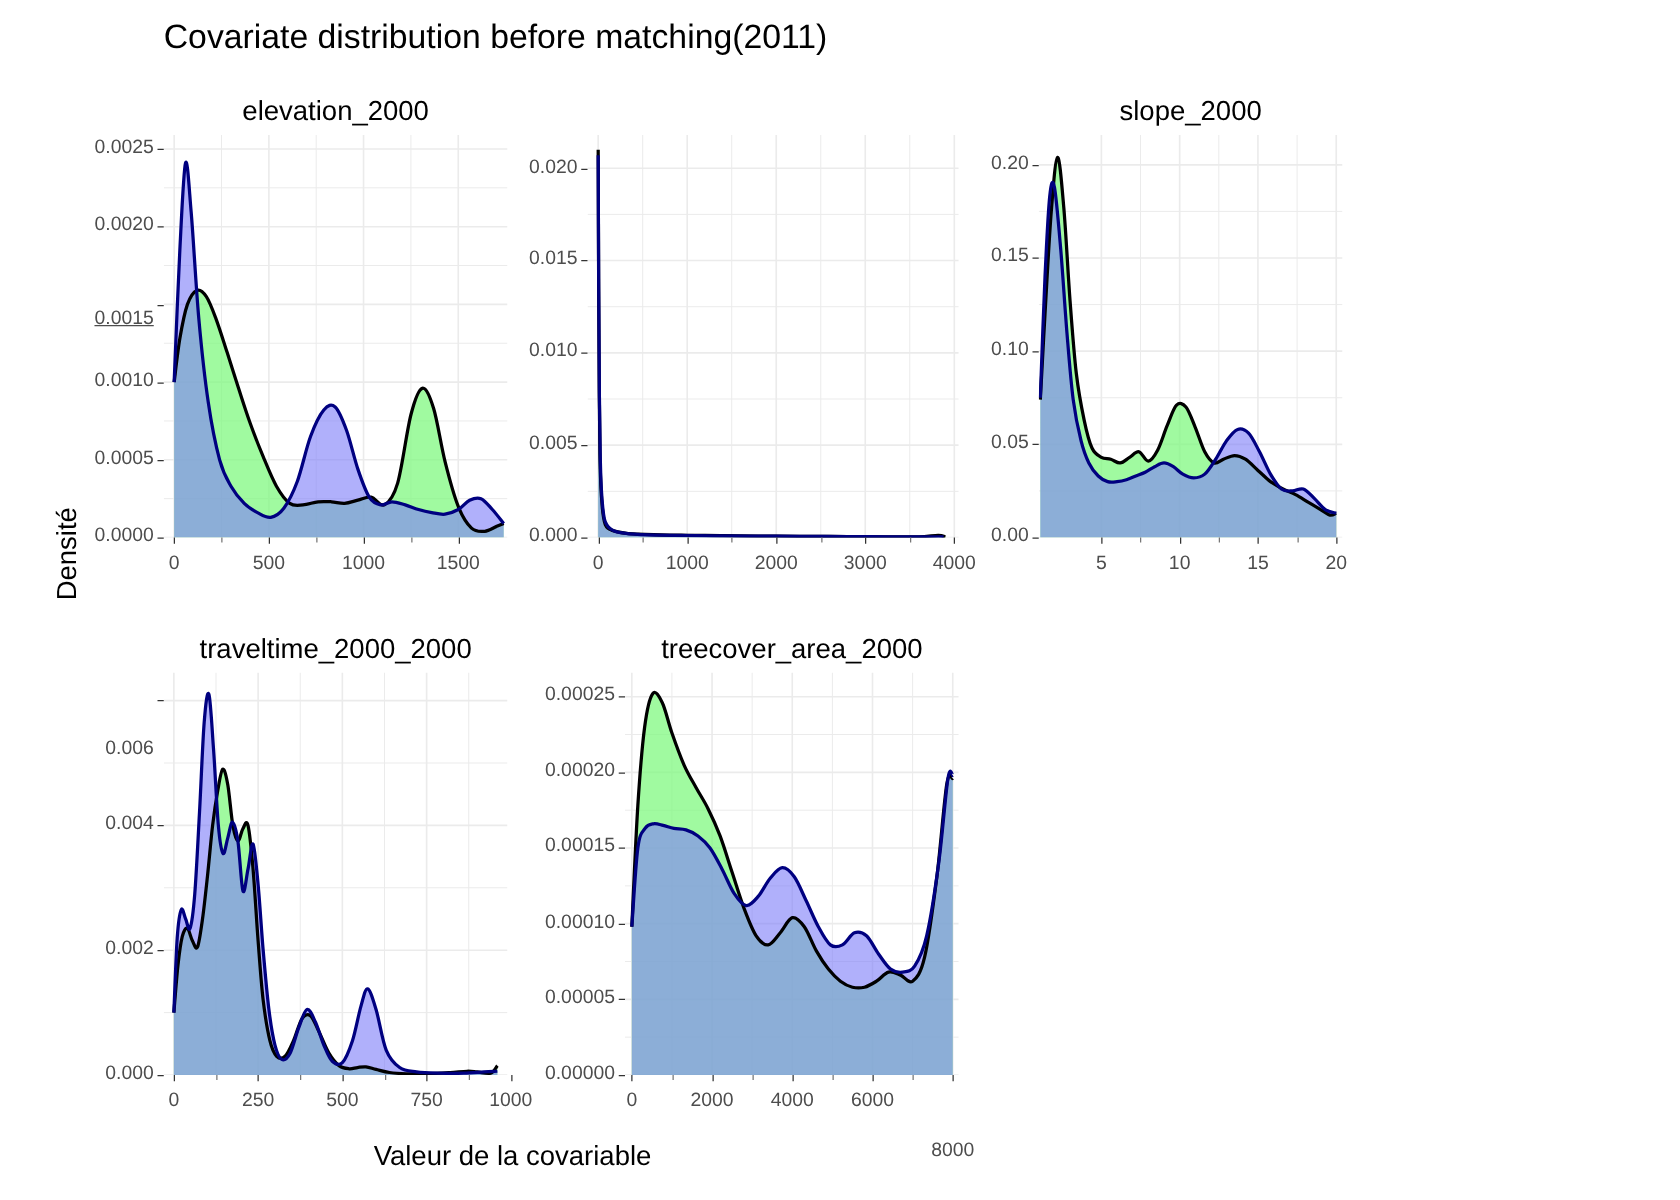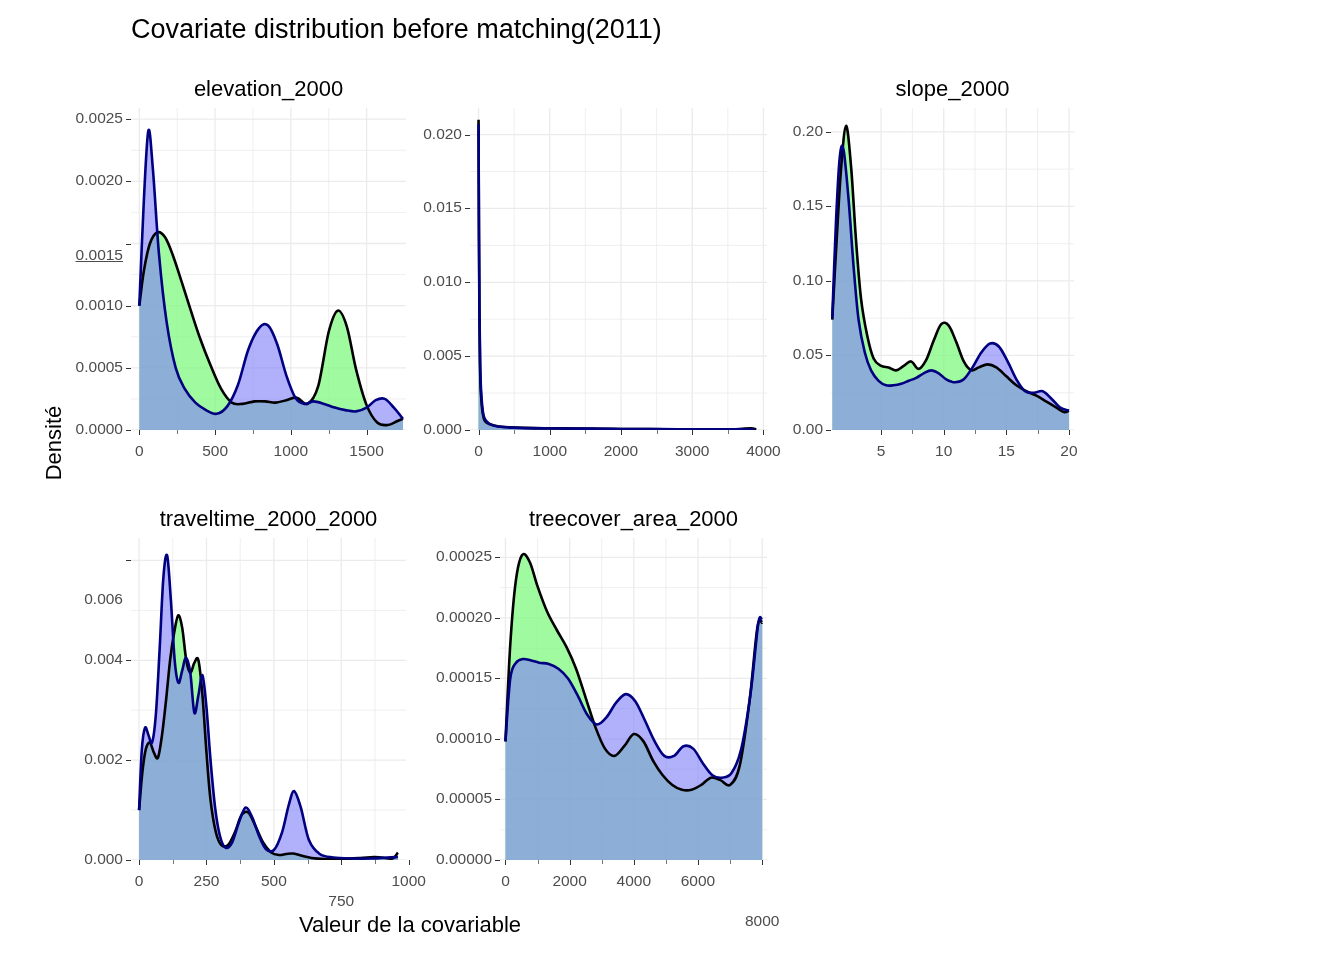--- a/index.html
+++ b/index.html
@@ -277,21 +277,21 @@
     <div style="position: absolute; background: rgb(51, 51, 51); height: 1px; width: 5px; left: 126px; top: 560.465px;"></div>
     <div class="axis-label xtick" style="width: 120px; left: 79.0882px; top: 872px;">0</div>
     <div style="position: absolute; background: rgb(51, 51, 51); width: 1px; height: 5px; left: 139.088px; top: 860px;"></div>
     <div style="position: absolute; background: rgb(119, 119, 119); width: 1px; height: 4px; left: 172.789px; top: 860px;"></div>
     <div class="axis-label xtick" style="width: 120px; left: 146.49px; top: 872px;">250</div>
     <div style="position: absolute; background: rgb(51, 51, 51); width: 1px; height: 5px; left: 206.49px; top: 860px;"></div>
     <div style="position: absolute; background: rgb(119, 119, 119); width: 1px; height: 4px; left: 240.191px; top: 860px;"></div>
     <div class="axis-label xtick" style="width: 120px; left: 213.892px; top: 872px;">500</div>
     <div style="position: absolute; background: rgb(51, 51, 51); width: 1px; height: 5px; left: 273.892px; top: 860px;"></div>
     <div style="position: absolute; background: rgb(119, 119, 119); width: 1px; height: 4px; left: 307.593px; top: 860px;"></div>
-    <div class="axis-label xtick" style="width: 120px; left: 281.294px; top: 872px; margin-top: 20px;">750</div>
+    <div class="axis-label xtick" style="width: 120px; left: 281.294px; top: 872px;">750</div>
     <div style="position: absolute; background: rgb(51, 51, 51); width: 1px; height: 5px; left: 341.294px; top: 860px;"></div>
     <div style="position: absolute; background: rgb(119, 119, 119); width: 1px; height: 4px; left: 374.995px; top: 860px;"></div>
     <div class="axis-label xtick" style="width: 120px; left: 348.696px; top: 872px;">1000</div>
     <div style="position: absolute; background: rgb(51, 51, 51); width: 1px; height: 5px; left: 408.696px; top: 860px;"></div>
     <div class="facet-strip" style="left: 500px; top: 506px; width: 267px;">treecover_area_2000</div>
     <div class="axis-label ytick" style="width: 100px; left: 392px; top: 850px;">0.00000</div>
     <div style="position: absolute; background: rgb(51, 51, 51); height: 1px; width: 5px; left: 495px; top: 860px;"></div>
     <div class="axis-label ytick" style="width: 100px; left: 392px; top: 789.474px;">0.00005</div>
     <div style="position: absolute; background: rgb(51, 51, 51); height: 1px; width: 5px; left: 495px; top: 799.474px;"></div>
     <div class="axis-label ytick" style="width: 100px; left: 392px; top: 728.947px;">0.00010</div>

